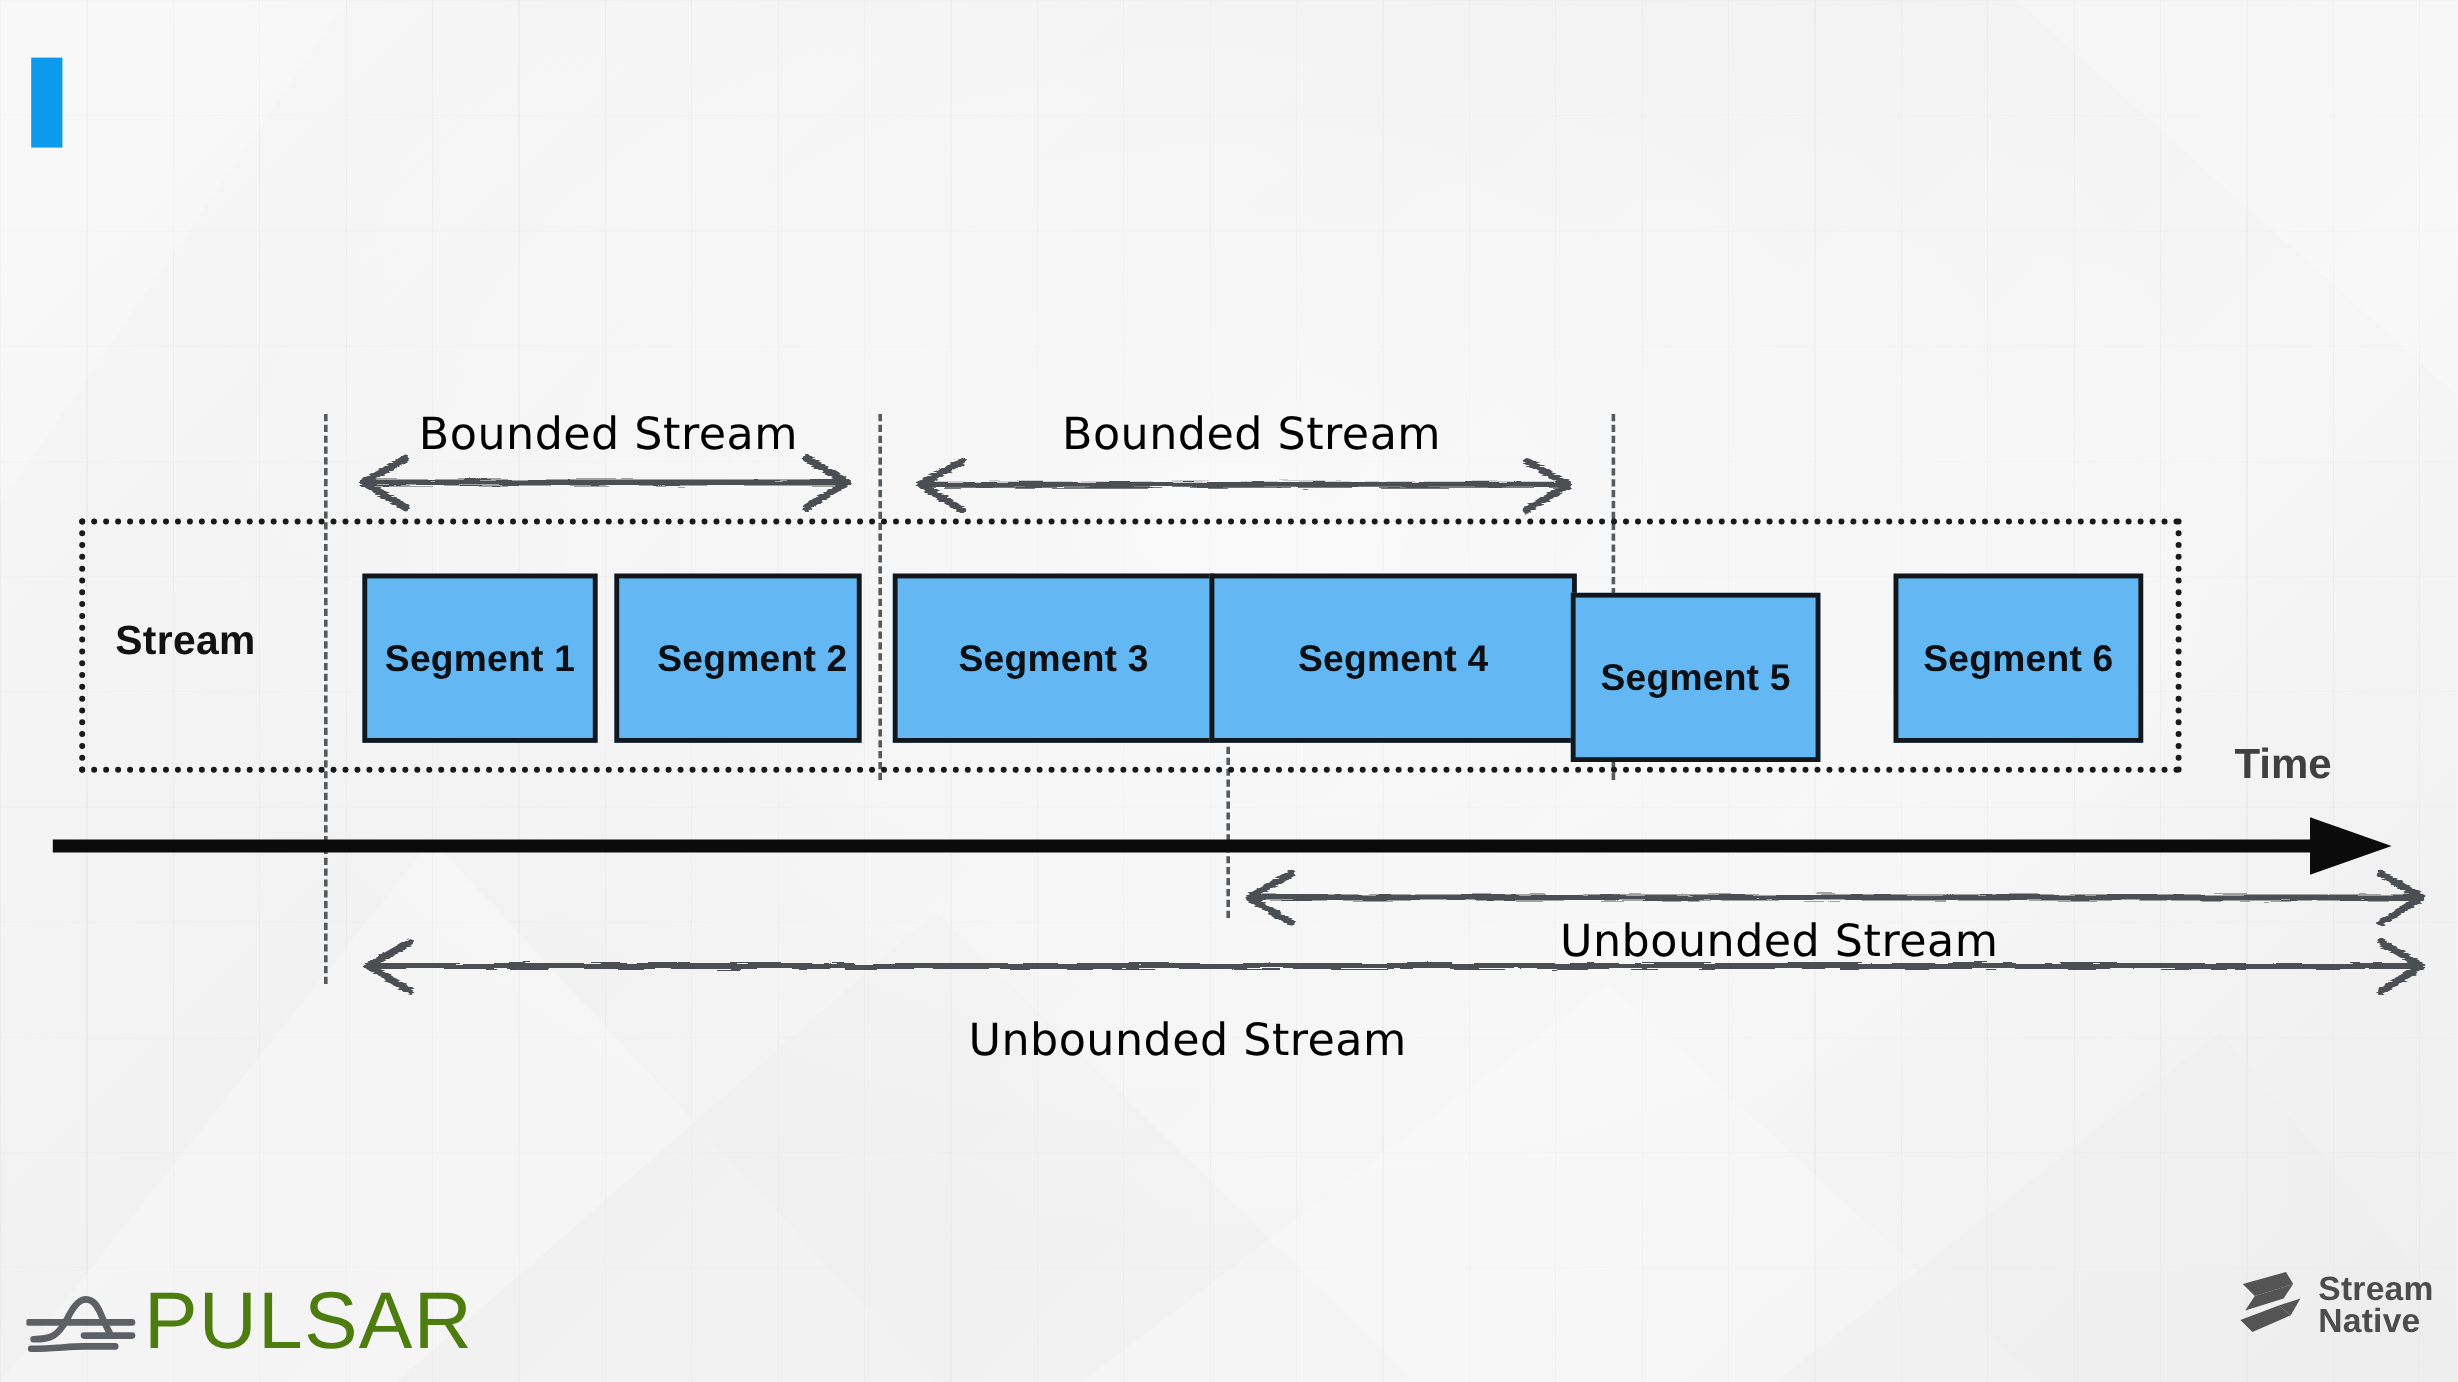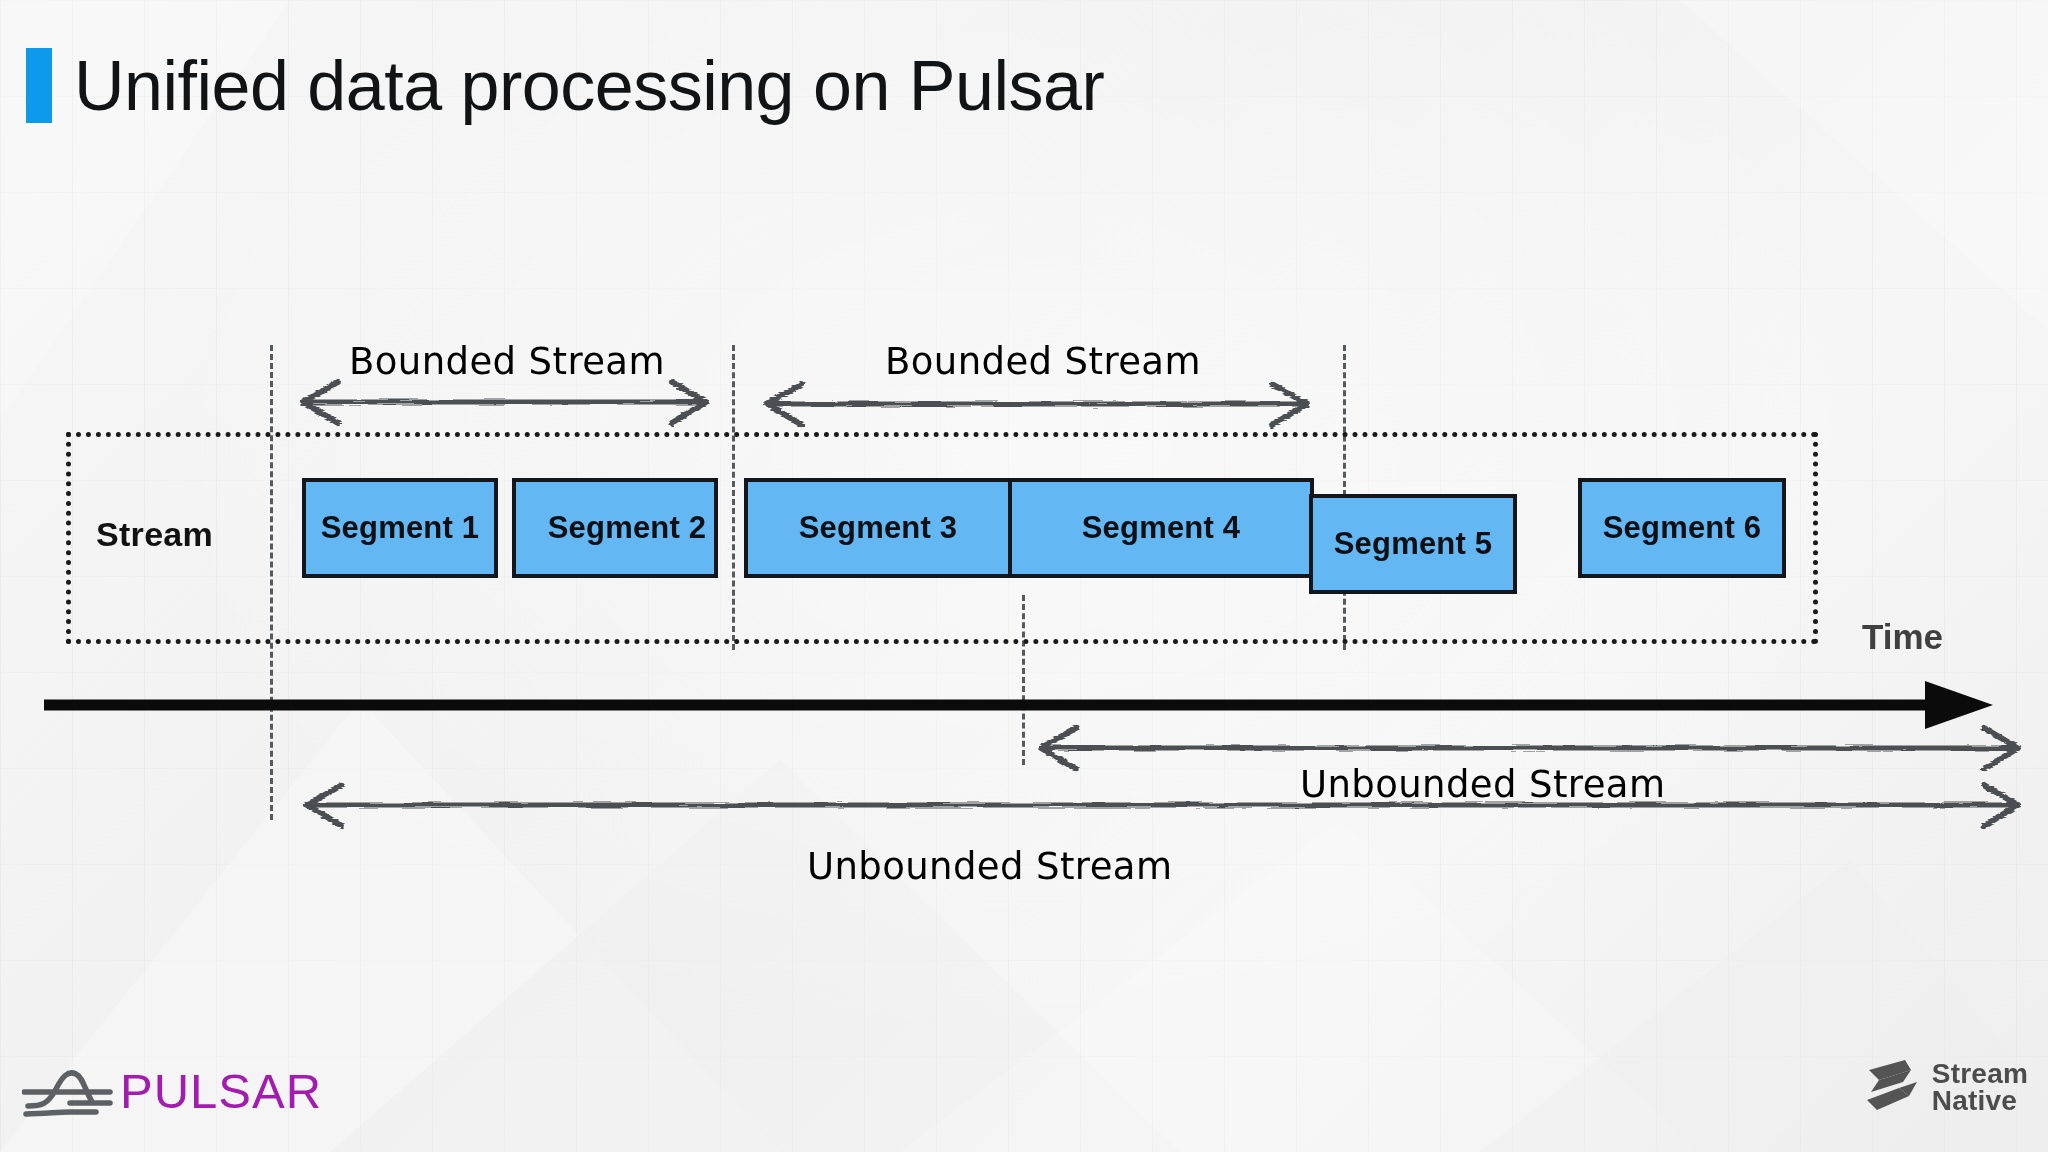--- a/index.html
+++ b/index.html
@@ -108,21 +108,21 @@
     top: 515px;
     font-size: 34px;
     font-weight: bold;
     color: #121212;
     letter-spacing: 0.3px;
   }
 
   .segment {
     position: absolute;
     top: 478px;
-    height: 100px;
+    height: 141px;
     background: #63b7f2;
     border: 4px solid #13161a;
     box-sizing: border-box;
     display: flex;
     align-items: center;
     justify-content: center;
     font-size: 31px;
     font-weight: bold;
     color: #0c0f13;
     letter-spacing: 0.2px;
@@ -159,22 +159,22 @@
   
   .pulsar-logo {
     position: absolute;
     left: 22px;
     top: 1062px;
     display: flex;
     align-items: center;
     gap: 6px;
   }
   .pulsar-word {
-    font-size: 49px;
-    color: #a21caf;
+    font-size: 67px;
+    color: #4d7c0f;
     letter-spacing: 1px;
     font-weight: 400;
   }
   .sn-logo {
     position: absolute;
     right: 20px;
     top: 1056px;
     display: flex;
     align-items: center;
     gap: 9px;
@@ -202,21 +202,20 @@
     <polygon points="330,1152 780,760 1180,1152" fill="#e9e9e9" opacity="0.5"></polygon>
     <polygon points="900,1152 1340,820 1700,1152" fill="#ffffff" opacity="0.35"></polygon>
     <polygon points="1480,1152 1850,860 2048,1100 2048,1152" fill="#ececec" opacity="0.6"></polygon>
     <polygon points="1680,0 2048,0 2048,330" fill="#ffffff" opacity="0.4"></polygon>
     <polygon points="0,0 0,420 290,0" fill="#ffffff" opacity="0.3"></polygon>
   </svg>
   <div class="bg-vig"></div>
 
   <div class="title-row">
     <div class="title-bar"></div>
-    <div class="title-text">Unified data processing on Pulsar</div>
   </div>
 
   <div class="diagram">
 
     <div class="vline" style="left:270px; top:345px; height:475px;"></div>
     <div class="vline" style="left:732px; top:345px; height:305px;"></div>
     <div class="vline" style="left:1022px; top:595px; height:170px;"></div>
     <div class="vline" style="left:1343px; top:345px; height:305px;"></div>
 
     <div class="stream-box"></div>

